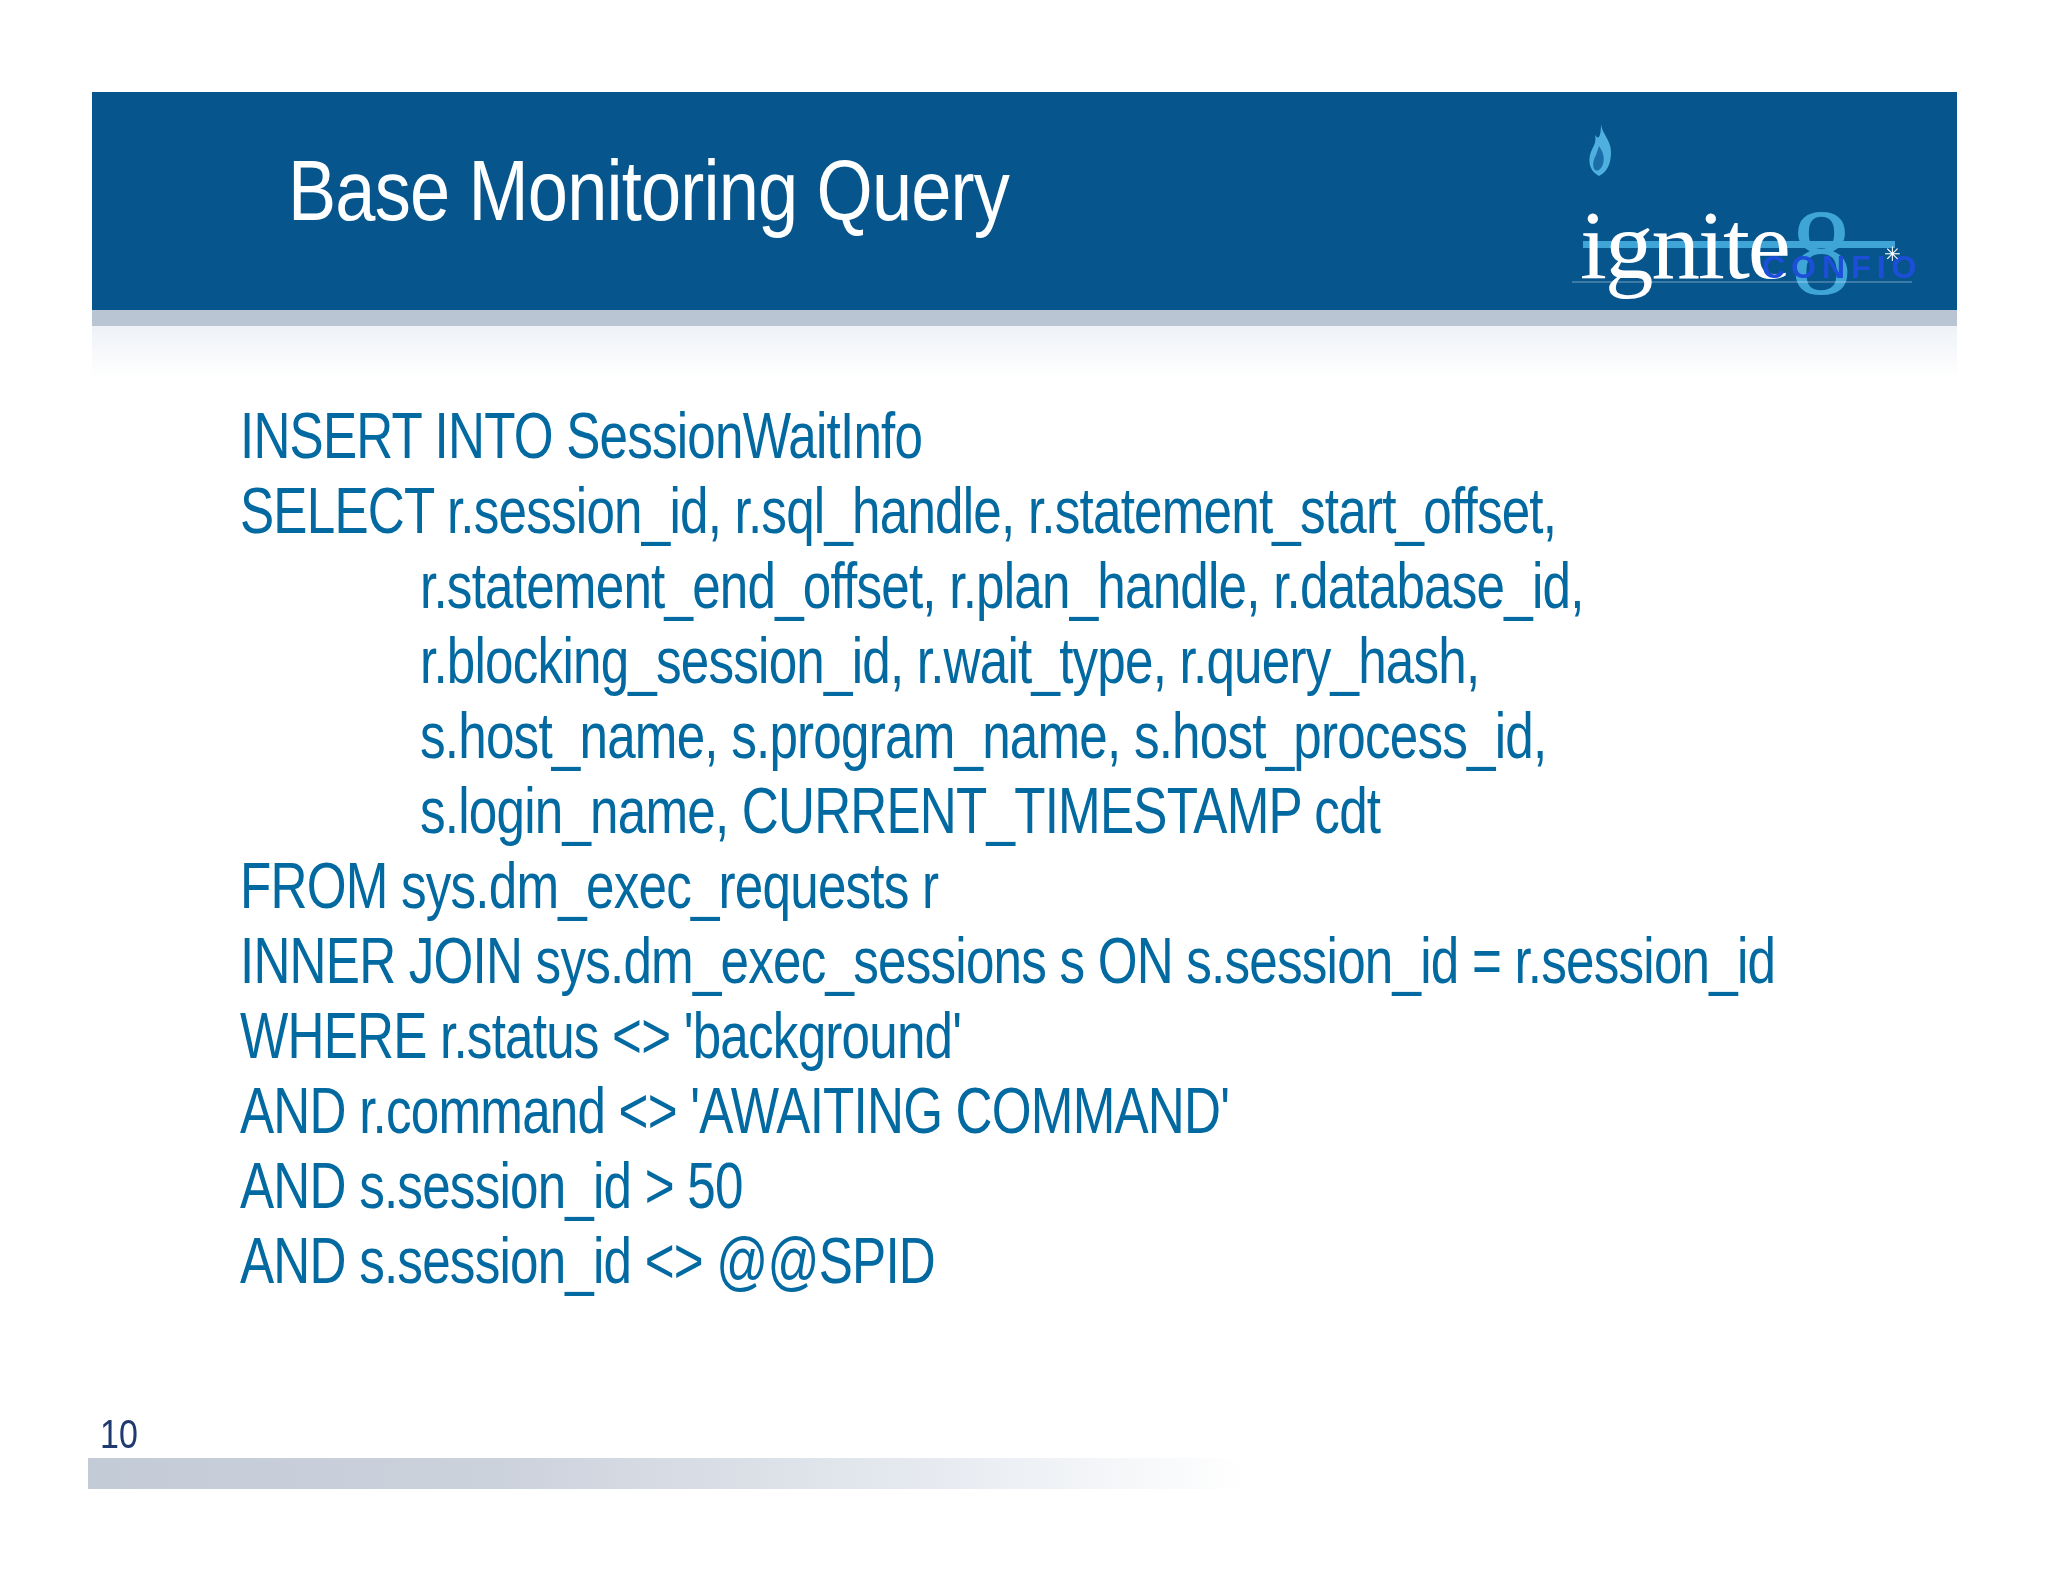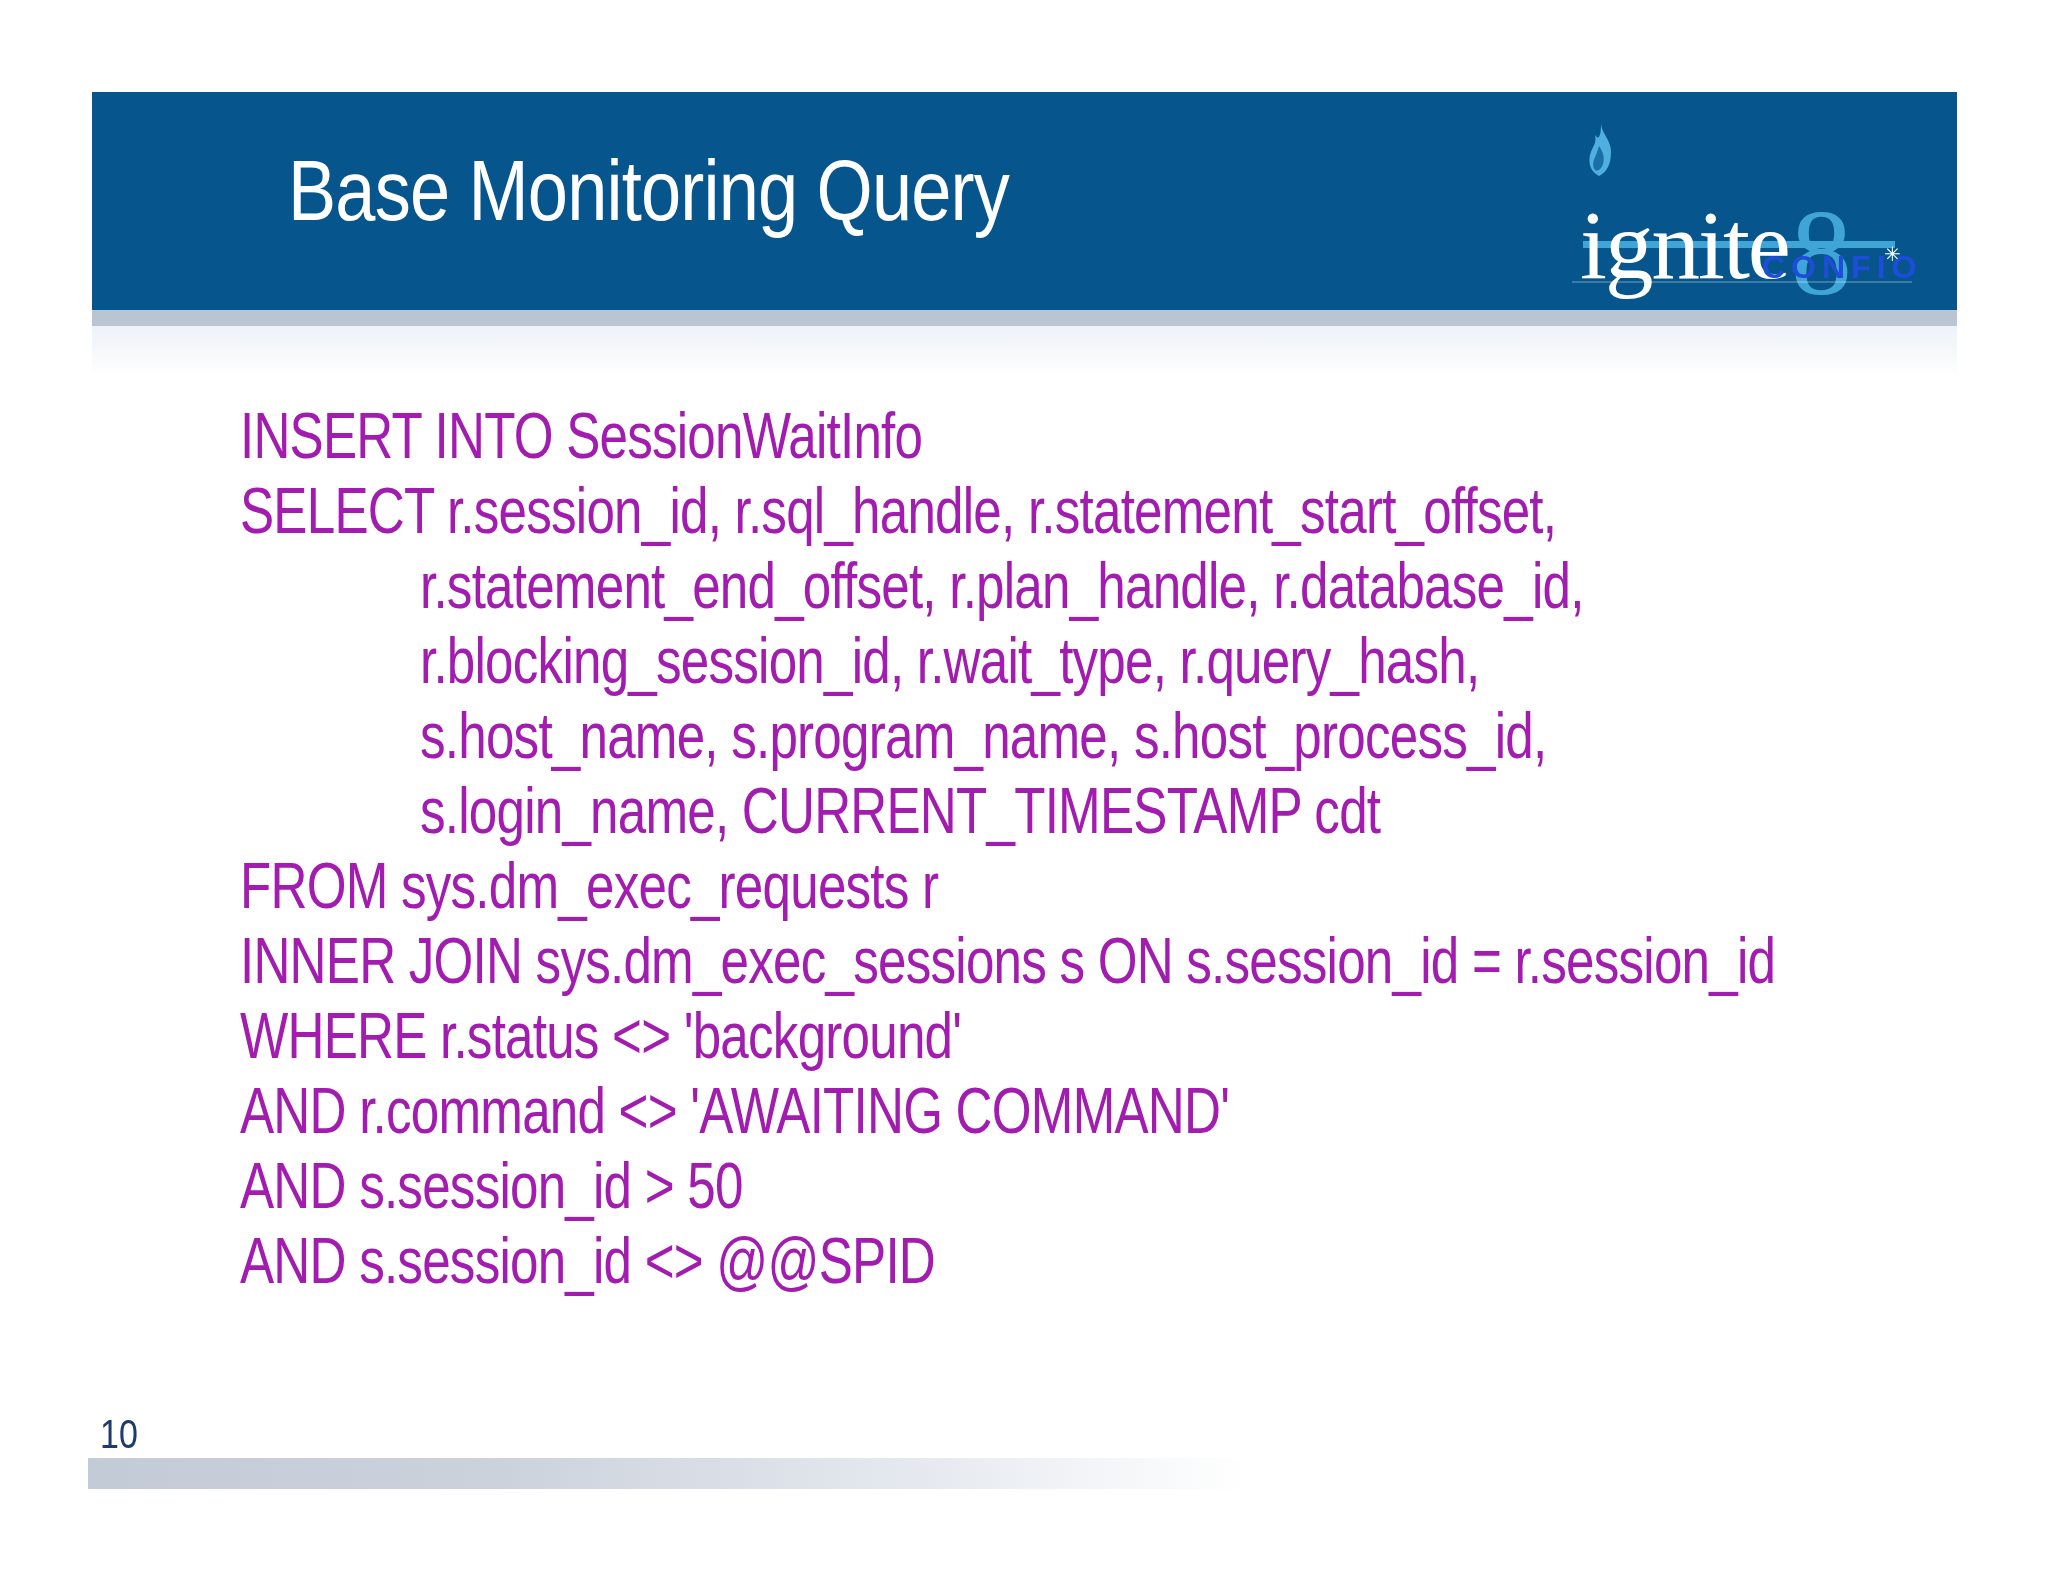--- a/index.html
+++ b/index.html
@@ -54,21 +54,21 @@
     position:absolute;left:324px;top:150px;
     font-size:20px;color:#ffffff;
   }
   .logo-faint-line{
     position:absolute;left:12px;top:189px;width:340px;height:2px;
     background:rgba(255,255,255,0.22);
   }
   
   .sql-block{
     position:absolute;left:240px;top:399px;width:1750px;
-    color:#a21caf;font-size:64px;line-height:75px;
+    color:#0369a1;font-size:64px;line-height:75px;
     letter-spacing:-1px;white-space:nowrap;
   }
   .sql-line{transform:scaleX(0.80);transform-origin:0 0;}
   .sql-line.indent{margin-left:180px;}
   
   .page-number{
     position:absolute;left:100px;top:1414px;
     color:#1e3a6e;font-size:40px;line-height:1;
     transform:scaleX(0.85);transform-origin:0 0;
   }

